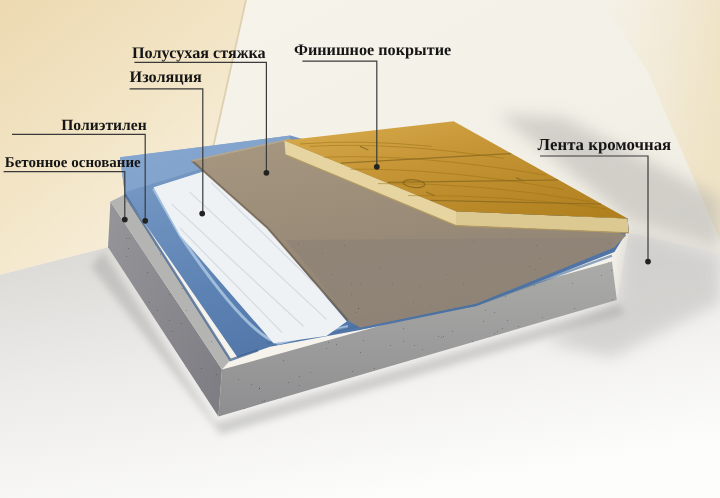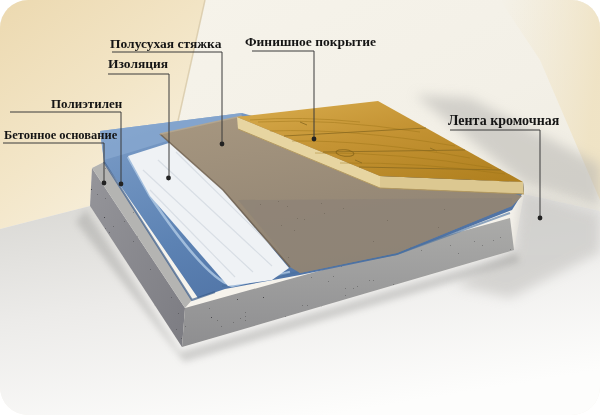--- a/index.html
+++ b/index.html
@@ -1,17 +1,17 @@
 <!DOCTYPE html>
 <html><head>
 <meta charset="utf-8">
 <style>
   html,body{margin:0;padding:0;background:#ffffff;}
   .stage{position:relative;width:600px;height:415px;overflow:hidden;background:#f6f3ec;
-         font-family:"Liberation Serif", serif;border-radius:28px;}
+         font-family:"Liberation Serif", serif;}
   svg{position:absolute;left:0;top:0;}
   text.lbl{font-family:"Liberation Serif", serif;font-weight:bold;fill:#151515;}
 </style>
 </head>
 <body>
 
 <div class="stage">
 <svg width="600" height="415" viewBox="0 0 600 415">
   <defs>
     <linearGradient id="gWallL" x1="0" y1="0" x2="0.7" y2="1">

